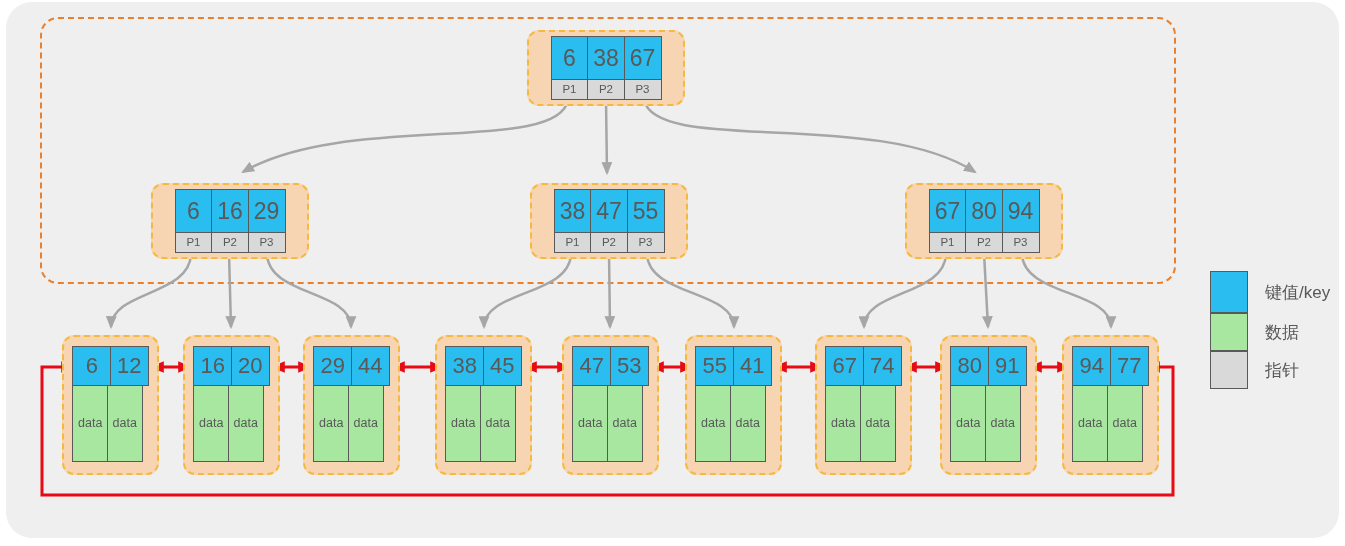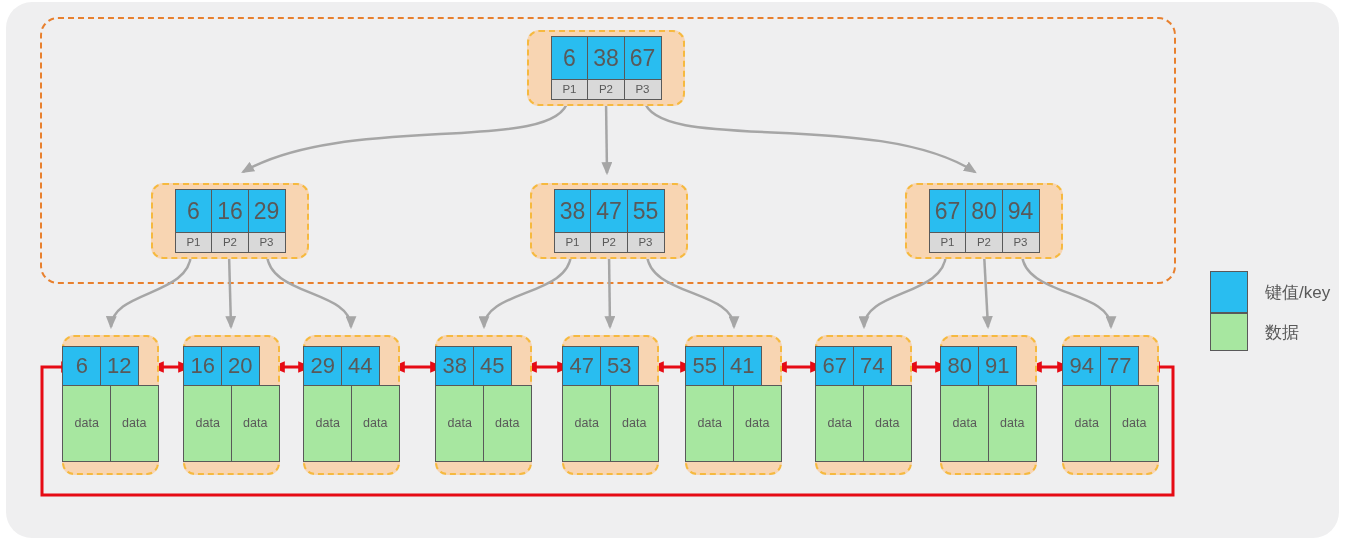--- a/index.html
+++ b/index.html
@@ -26,21 +26,21 @@
   .page-leaf{width:97px;height:140px;}
   .ntable{margin-top:4px;}
   .page-leaf .ntable{margin-top:9px;}
   .nrow{display:flex;}
   .nrow + .nrow{margin-top:-1.5px;}
   .cell{border:1.5px solid var(--text);box-sizing:border-box;display:flex;align-items:center;justify-content:center;}
   .cell + .cell{margin-left:-1.5px;}
   .key-cell{width:38px;height:44px;background:var(--key-blue);font-size:23px;}
   .ptr-cell{width:38px;height:21px;background:var(--pointer-gray);font-size:11.5px;}
   .leaf-key-cell{width:39px;height:40px;background:var(--key-blue);font-size:22px;}
-  .data-cell{width:49px;height:77px;background:var(--data-green);font-size:12.5px;}
+  .data-cell{width:36px;height:77px;background:var(--data-green);font-size:12.5px;}
   svg.connectors{position:absolute;left:0;top:0;pointer-events:none;}
   .edge-gray{stroke:var(--connector-gray);stroke-width:2.5;fill:none;}
   .edge-red{stroke:var(--red);stroke-width:3;fill:none;}
   .mk-gray{fill:var(--connector-gray);}
   .mk-red{fill:var(--red);}
   .legend{position:absolute;left:1210px;top:271px;display:flex;flex-direction:column;}
   .legend-row{display:flex;align-items:center;gap:17px;}
   .swatch{box-sizing:border-box;}
   .swatch-key{width:38px;height:42px;background:var(--key-blue);border:1.5px solid var(--text);}
   .swatch-data{width:38px;height:38px;background:var(--data-green);border:1.5px solid var(--text);}
@@ -263,14 +263,18 @@
 
   <div class="legend">
     <div class="legend-row">
       <div class="swatch swatch-key"></div>
       <div class="legend-label">键值/key</div>
     </div>
     <div class="legend-row">
       <div class="swatch swatch-data"></div>
       <div class="legend-label">数据</div>
     </div>
+    <div class="legend-row">
+      <div class="swatch swatch-pointer"></div>
+      <div class="legend-label">指针</div>
+    </div>
   </div>
 </div>
 
 </body></html>

